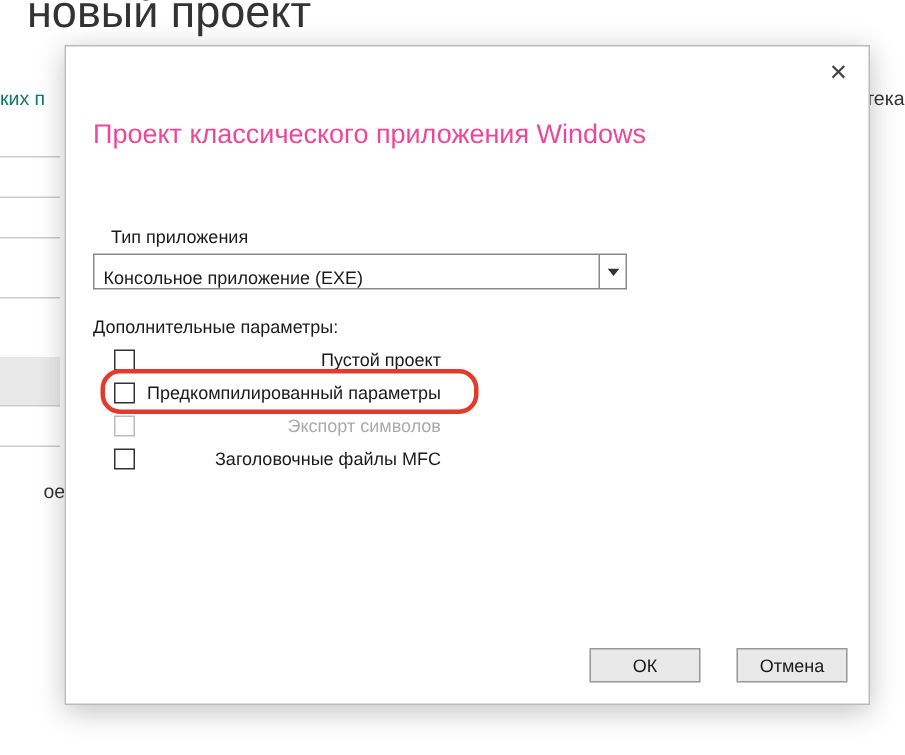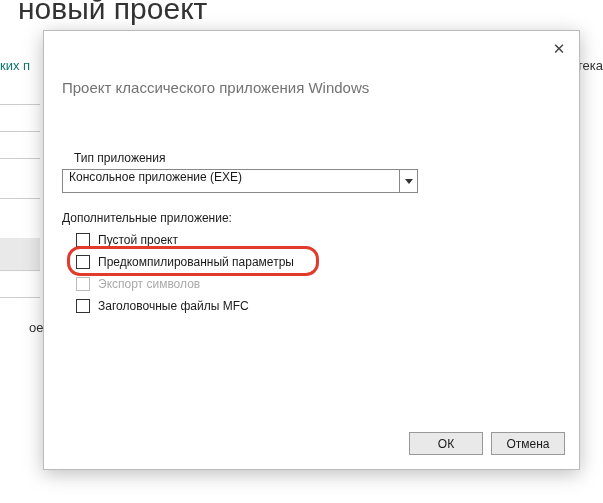--- a/index.html
+++ b/index.html
@@ -68,42 +68,42 @@
     font-size: 15px;
     text-align: center;
     line-height: 20px;
     color: #444;
     cursor: pointer;
   }
   .dlg-title {
     position: absolute;
     left: 18px;
     top: 48px;
-    font-size: 15px;
-    color: #737373;
+    font-size: 18px;
+    color: #ec4899;
   }
   .label {
     font-size: 12px;
     color: #1a1a1a;
   }
   .type-label {
     position: absolute;
     left: 18px;
     top: 120px;
     margin-left: 12px;
   }
   .select {
     position: absolute;
     left: 18px;
     top: 138px;
     width: 356px;
     height: 24px;
     border: 1px solid #888;
     display: flex;
-    align-items: flex-start;
+    align-items: flex-end;
     font-size: 12px;
     cursor: pointer;
   }
   .select-value {
     flex: 1;
     padding: 0 6px;
   }
   .select-btn {
     width: 18px;
     height: 100%;
@@ -123,20 +123,21 @@
     left: 32px;
     top: 198px;
   }
   .opt {
     display: flex;
     align-items: center;
     height: 22px;
     font-size: 12px;
     gap: 8px;
     position: relative;
+    justify-content: space-between;
   }
   .cb {
     width: 14px;
     height: 14px;
     border: 1px solid #333;
     background: #fff;
   }
   .opt.disabled .cb { border-color: #bbb; }
   .opt.disabled .opt-label { color: #aaa; }
   .highlight-ring {
@@ -147,21 +148,21 @@
     height: 30px;
     border: 3px solid #e23b2e;
     border-radius: 13px;
     pointer-events: none;
   }
   .btn-row {
     position: absolute;
     right: 14px;
     bottom: 14px;
     display: flex;
-    gap: 8px;
+    gap: 24px;
   }
   .btn {
     min-width: 74px;
     height: 23px;
     border: 1px solid #999;
     background: #e9e9e9;
     font-size: 12px;
     display: flex;
     align-items: center;
     justify-content: center;
@@ -193,21 +194,21 @@
 
   <div class="select">
     <div class="select-value">Консольное приложение (EXE)</div>
     <div class="select-btn">
       <svg width="8" height="5" viewBox="0 0 8 5">
           <path d="M0 0 L4 5 L8 0 Z" fill="#333"></path>
         </svg>
     </div>
   </div>
 
-  <div class="label addl-label">Дополнительные приложение:</div>
+  <div class="label addl-label">Дополнительные параметры:</div>
 
   <div class="options">
     <div class="opt">
       <div class="cb"></div>
       <span class="opt-label">Пустой проект</span>
     </div>
     <div class="opt">
       <div class="cb"></div>
       <span class="opt-label">Предкомпилированный параметры</span>
     </div>

